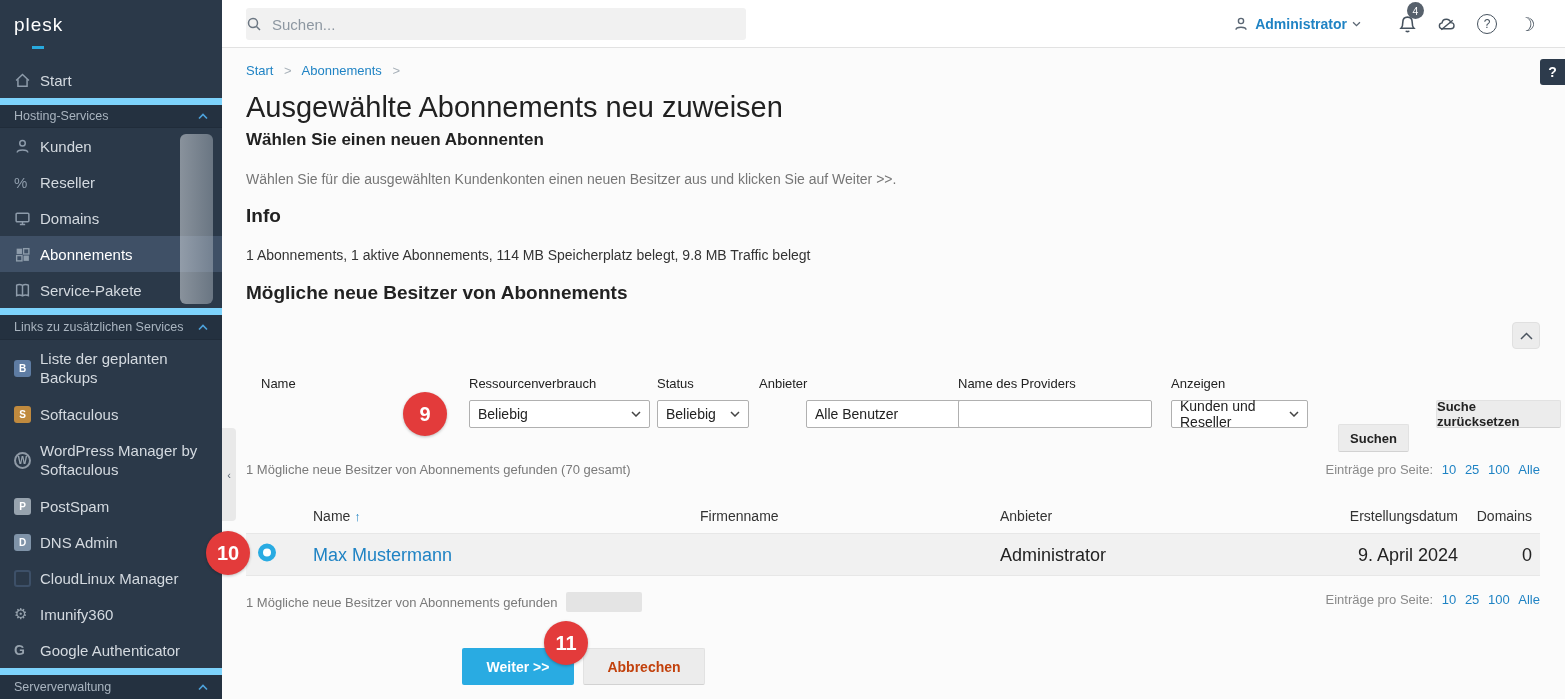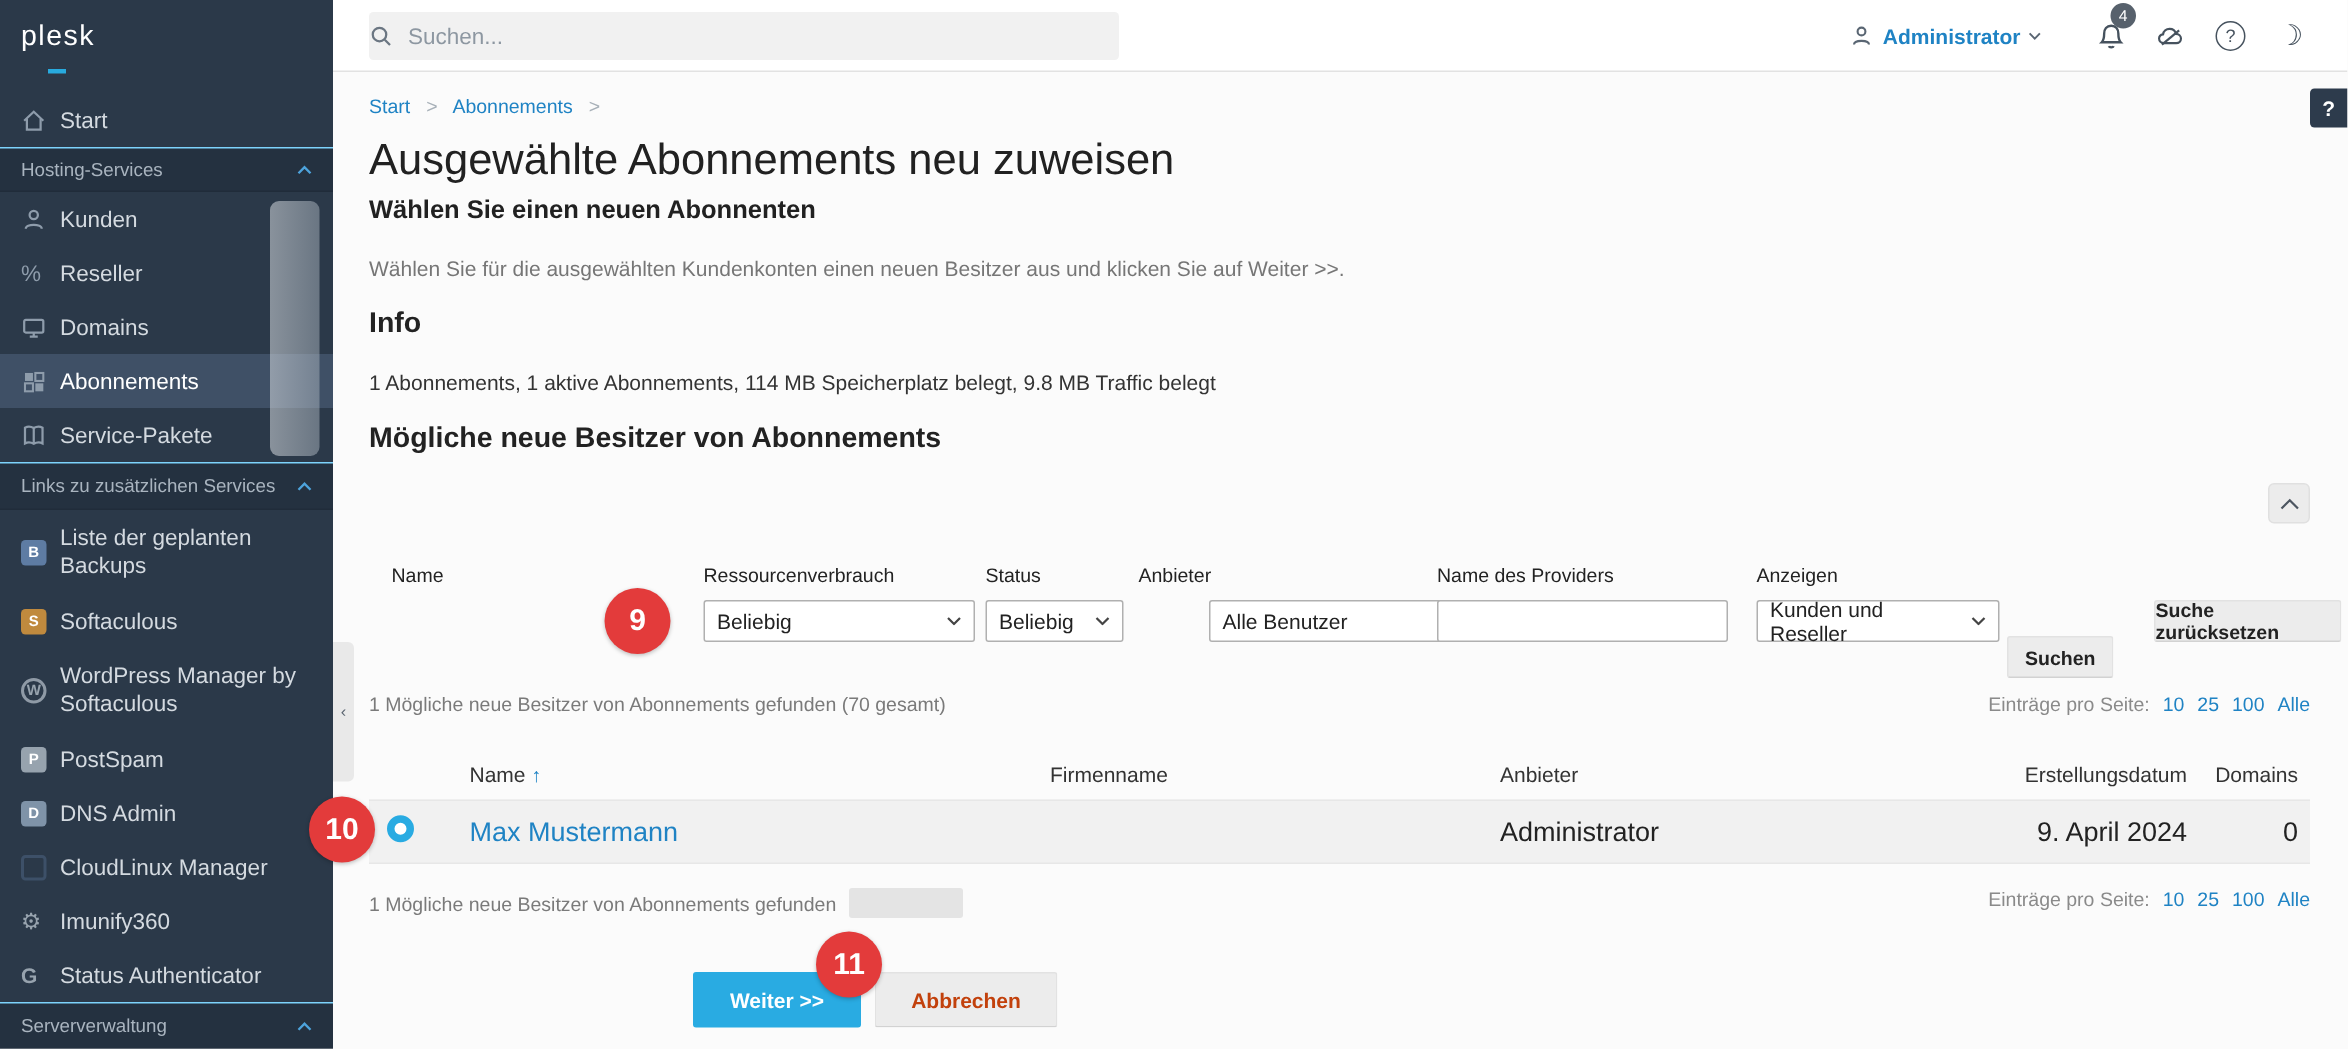--- a/index.html
+++ b/index.html
@@ -10,21 +10,21 @@
   .sidebar { position:absolute; left:0; top:0; width:222px; height:699px; background:#2b3949; color:#d4dae0; z-index:2; }
   .logo-wrap { height:62px; padding:14px 0 0 14px; position:relative; }
   .logo { font-size:19px; font-weight:400; color:#fff; letter-spacing:1px; }
   .logo-bar { position:absolute; left:32px; top:46px; width:12px; height:3px; background:#28aade; }
   .nav-item { height:36px; display:flex; align-items:center; padding-left:14px; font-size:15px; cursor:pointer; }
   .nav-item.two-line { height:56px; align-items:center; }
   .nav-item.selected { background:#3f5066; color:#fff; }
   .nav-icon { width:26px; display:flex; justify-content:flex-start; align-items:center; color:#8e9cab; flex:0 0 26px; }
   .nav-icon svg { width:17px; height:17px; }
   .nav-label { line-height:19px; padding-right:8px; }
-  .nav-section { height:30px; display:flex; align-items:center; justify-content:space-between; padding:0 14px; background:#243140; border-top:1px solid #7dd3fc; border-bottom:1px solid #202c3a; color:#a9b4bf; font-size:12.5px; }
+  .nav-section { height:30px; display:flex; align-items:center; justify-content:space-between; padding:0 14px; background:#243140; border-top:7px solid #7dd3fc; border-bottom:1px solid #202c3a; color:#a9b4bf; font-size:12.5px; }
   .nav-section.tall { height:32px; }
   .sect-chev svg { width:10px; height:7px; }
   .tile { width:17px; height:17px; border-radius:3px; color:#fff; font-size:10px; font-weight:700; display:flex; align-items:center; justify-content:center; }
   .tile.ring { background:transparent; border:2px solid #3d5068; }
   .gear { color:#97a3ae; font-size:15px; }
   .gglyph { color:#97a3ae; font-size:14px; font-weight:700; }
   .pct { font-size:15px; font-weight:400; color:#8e9cab; }
   .side-scrollbar { position:absolute; left:180px; top:134px; width:33px; height:170px; background:linear-gradient(90deg, rgba(214,219,224,0.55), rgba(168,178,188,0.5)); border-radius:6px; }
   .collapse-tab { position:absolute; left:222px; top:428px; width:14px; height:93px; background:#e9e9e9; border-radius:0 4px 4px 0; display:flex; align-items:center; justify-content:center; color:#5a6470; font-size:11px; z-index:3; cursor:pointer; }
 
@@ -209,21 +209,21 @@
     <span class="nav-label">CloudLinux Manager</span>
   </div>
 
   <div class="nav-item">
     <span class="nav-icon gear">⚙</span>
     <span class="nav-label">Imunify360</span>
   </div>
 
   <div class="nav-item">
     <span class="nav-icon gglyph">G</span>
-    <span class="nav-label">Status Authenticator</span>
+    <span class="nav-label">Google Authenticator</span>
   </div>
 
   <div class="nav-section tall">
     <span>Serververwaltung</span>
     <span class="sect-chev"><svg viewBox="0 0 10 7" fill="none" stroke="#4da3dc" stroke-width="1.6">
           <path d="M1 5.5 L5 1.5 L9 5.5"></path>
         </svg></span>
   </div>
 
   <div class="side-scrollbar"></div>
@@ -329,21 +329,21 @@
     <div class="select">
       <span>Alle Benutzer</span>
       <svg viewBox="0 0 10 6" fill="none" stroke="currentColor" stroke-width="1.5">
           <path d="M1 1 L5 5 L9 1"></path>
         </svg>
     </div>
   </div>
   <div class="ffield" style="left:736px; width:194px;">
     <input class="txt" type="text" value="" style="">
   </div>
-  <div class="ffield" style="left:949px; width:162px;">
+  <div class="ffield" style="left:949px; width:137px;">
     <div class="select">
       <span>Kunden und Reseller</span>
       <svg viewBox="0 0 10 6" fill="none" stroke="currentColor" stroke-width="1.5">
           <path d="M1 1 L5 5 L9 1"></path>
         </svg>
     </div>
   </div>
   <div class="btn-gray" style="left:1116px; width:71px;margin-top:24px;">Suchen</div>
   <div class="btn-gray" style="left:1214px; width:125px;">Suche zurücksetzen</div>
 

